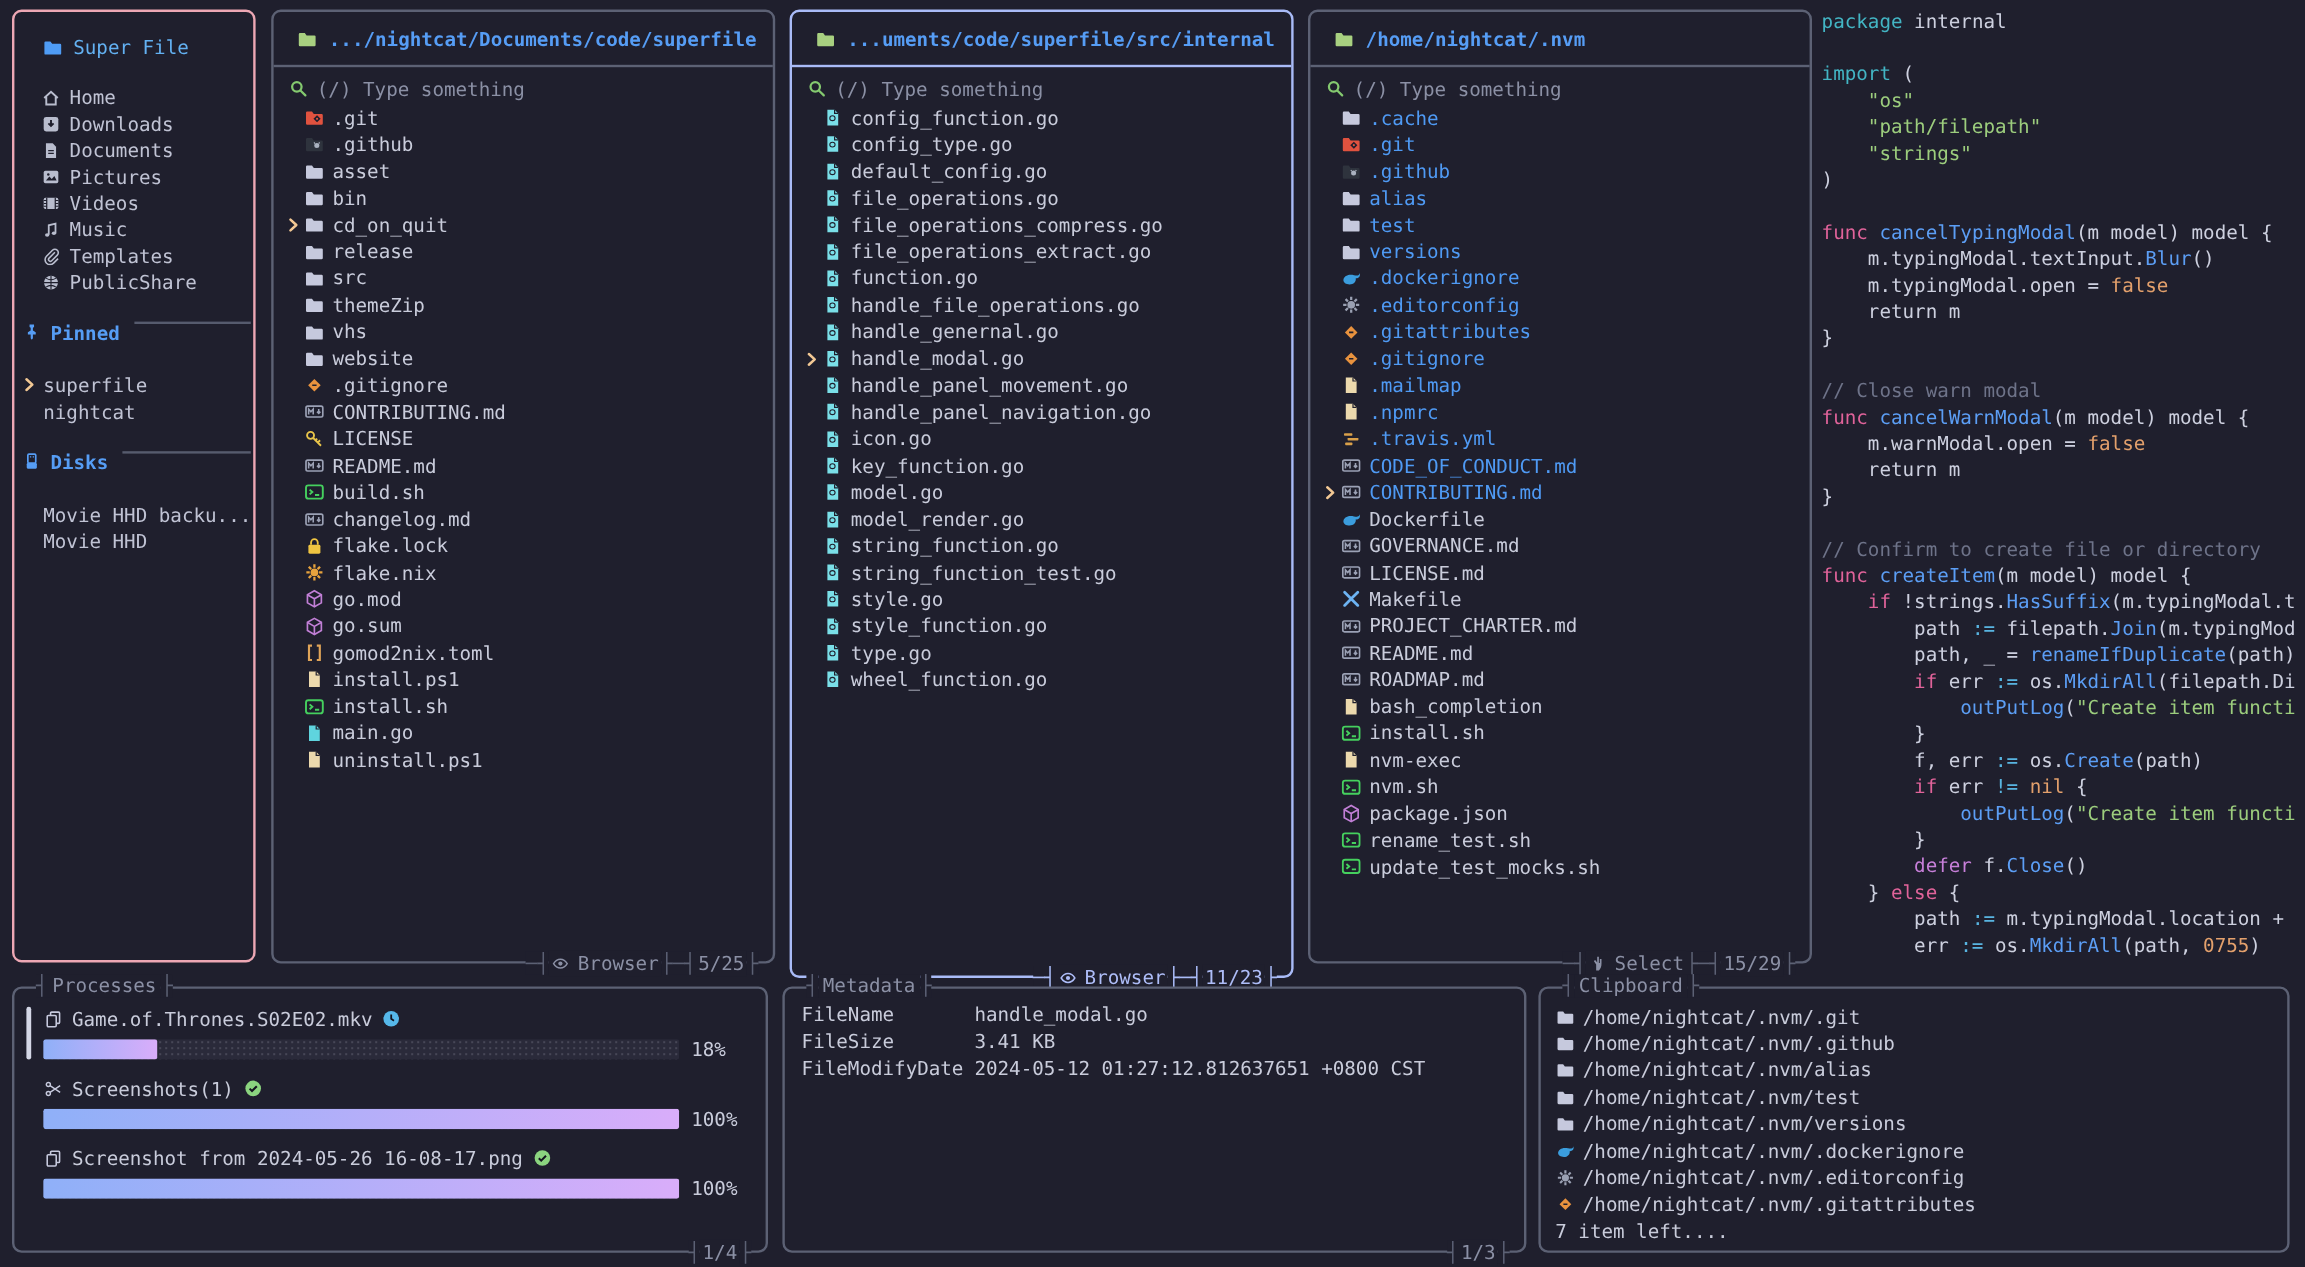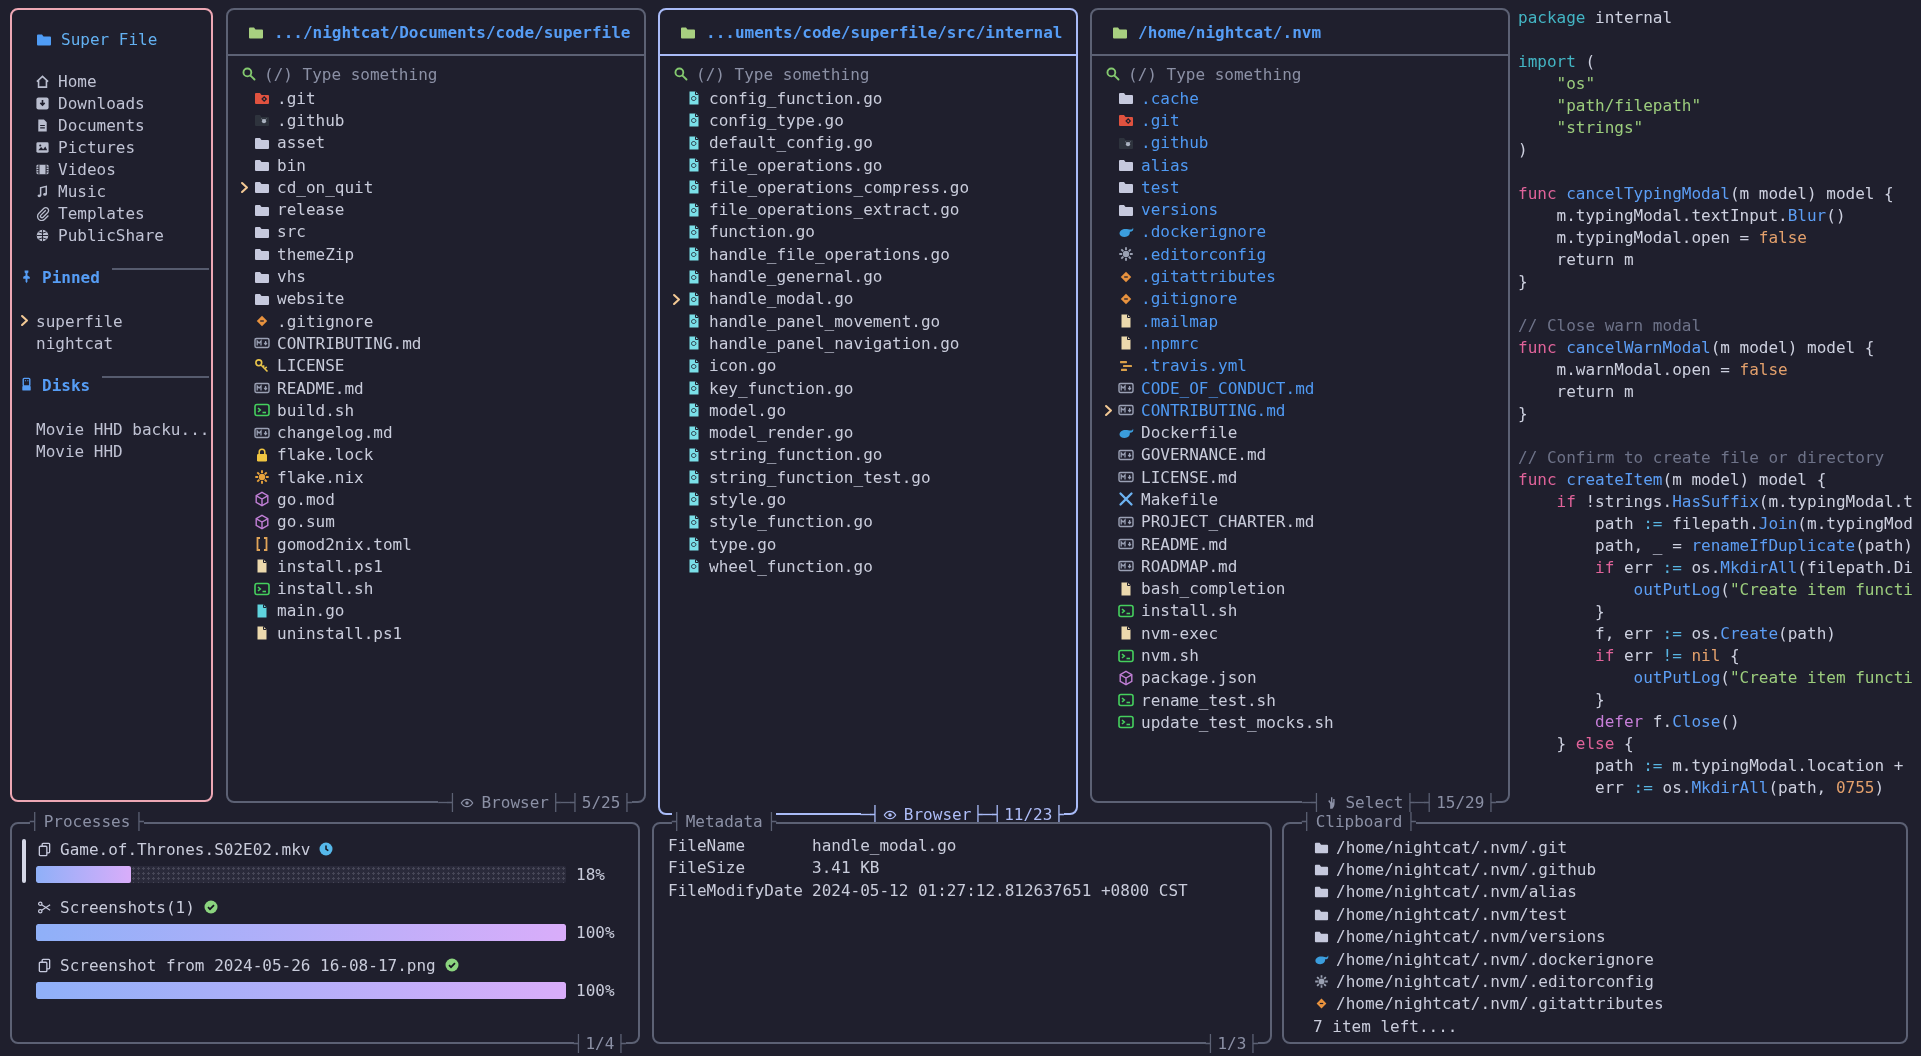--- a/index.html
+++ b/index.html
@@ -55,21 +55,21 @@
 
   
   #preview { position:absolute; left:1518px; top:8px; width:401px; height:812px; overflow:hidden; }
   .cline { height:22px; white-space:pre; }
   .tk-k{color:#43b5c4} .tk-f{color:#e0639a} .tk-n{color:#5c9ef5} .tk-s{color:#9ccd7d}
   .tk-c{color:#6e7389} .tk-o{color:#e3a06c} .tk-p{color:#c77fd9} .tk-y{color:#58b4e0} .tk-w{color:#cdd0df}
 
   
   #processes { left:10px;  top:822px; width:630px; height:222px; }
   #metadata  { left:652px; top:822px; width:620px; height:222px; }
-  #clipboard { left:1282px;top:822px; width:626px; height:222px;padding-left:17px; }
+  #clipboard { left:1282px;top:822px; width:626px; height:222px; }
 
   .proc-items { padding:14px 14px 0 24px; }
   .proc-item { position:relative; margin-bottom:12px; }
   .proc-name { height:22px; display:flex; align-items:center; gap:8px; white-space:nowrap; }
   .proc-cursor { position:absolute; left:-14px; top:1px; width:4px; height:44px; background:#d4d7e6; border-radius:2px; }
   .proc-barrow { display:flex; align-items:center; gap:10px; margin-top:5px; }
   .proc-track { flex:1; height:17px; background:#2a2a3a; background-image:radial-gradient(circle,#474757 1px,transparent 1.2px); background-size:5px 5px; position:relative; border-radius:2px; overflow:hidden; }
   .proc-fill { position:absolute; left:0; top:0; bottom:0; background:linear-gradient(90deg,#8fb0f8,#d9adfa); border-radius:2px; }
   .proc-pct { width:48px; }
 

